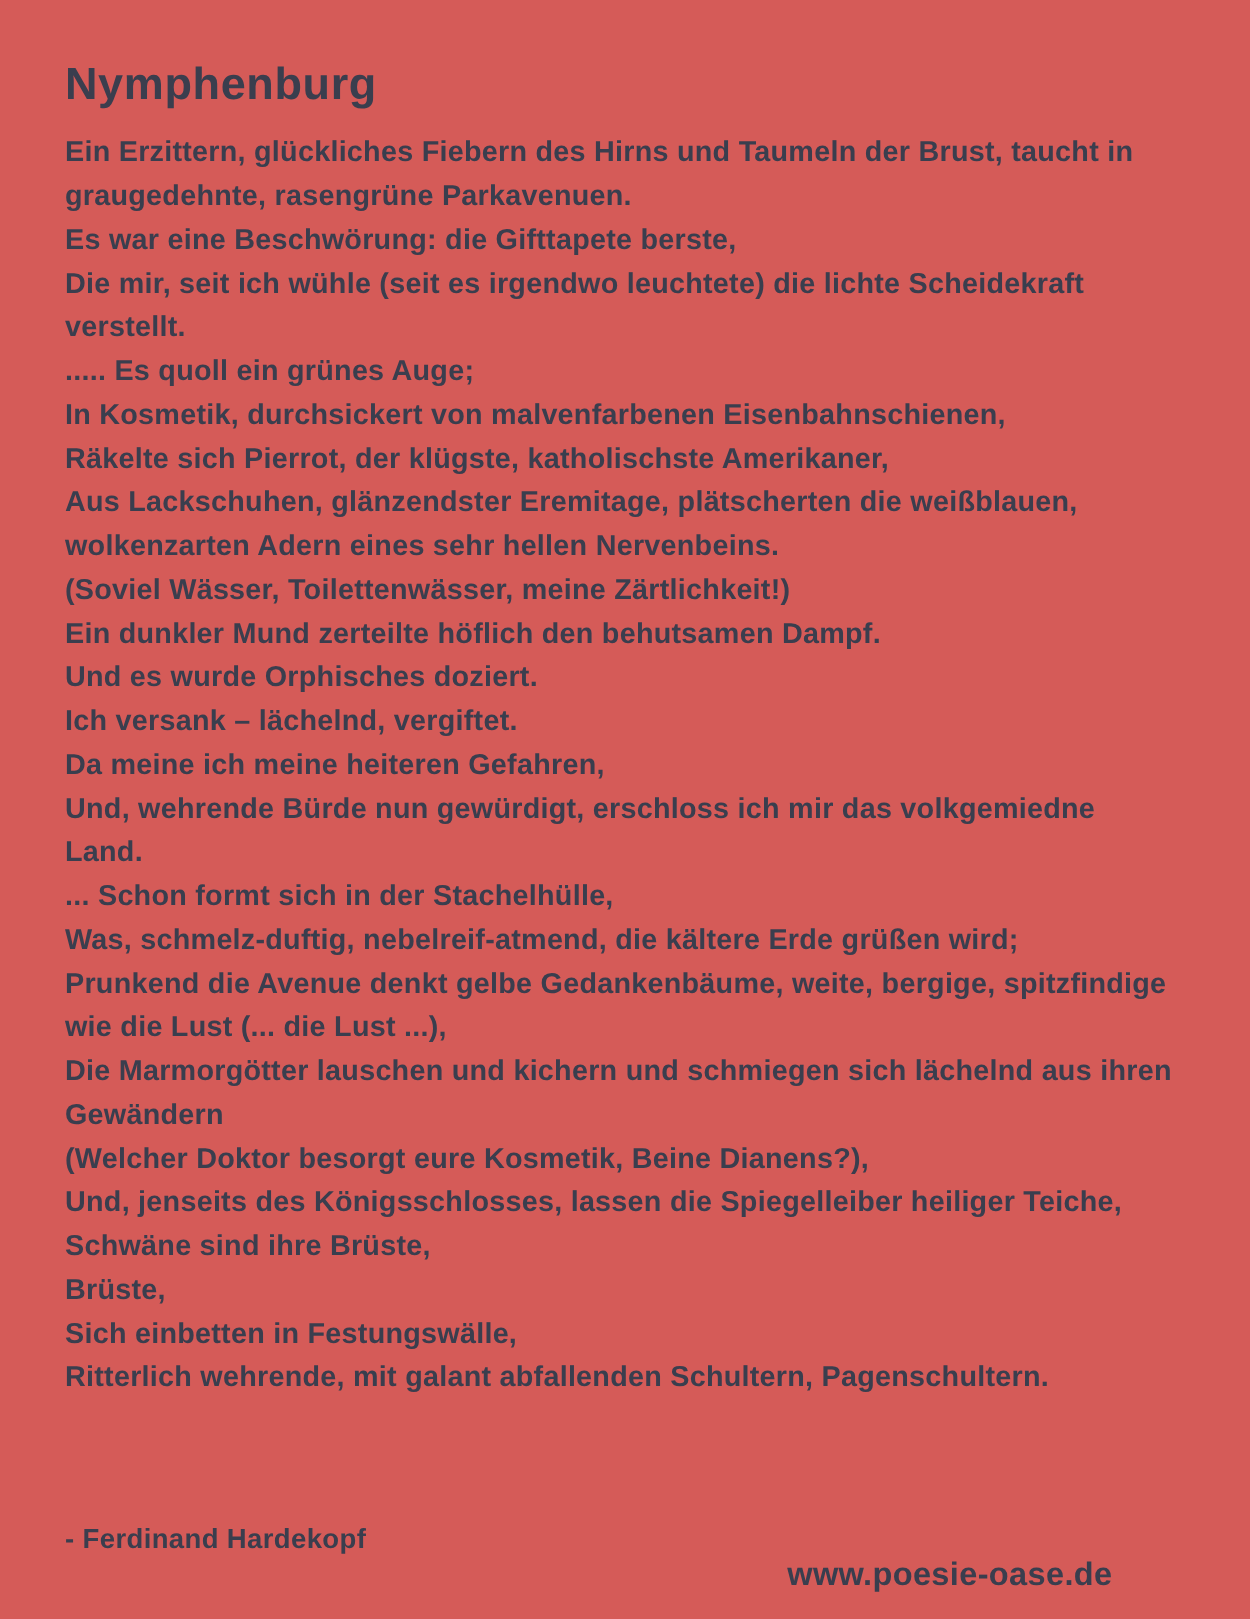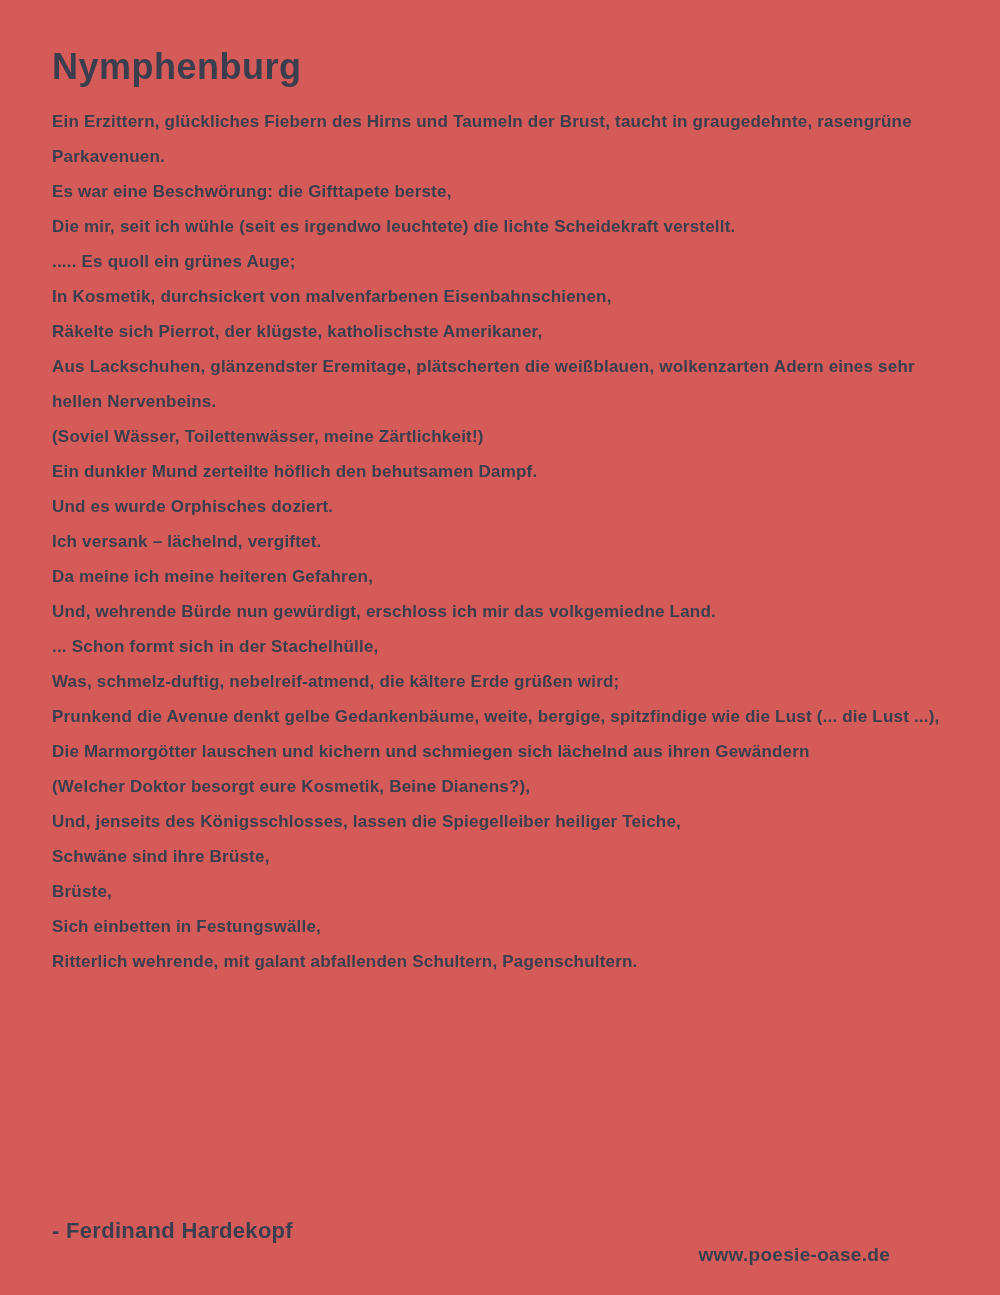--- a/index.html
+++ b/index.html
@@ -26,38 +26,38 @@
     font-size:36px;
     font-weight:700;
     letter-spacing:0.5px;
     line-height:46px;
     margin-bottom:14px;
   }
   .poem-body{
     max-width:892px;
   }
   .poem-line{
-    font-size:17px;
+    font-size:23px;
     font-weight:700;
     line-height:35px;
     letter-spacing:0.2px;
   }
   .poem-author{
     position:absolute;
     left:52px;
     top:1218px;
     font-size:22px;
     font-weight:700;
     letter-spacing:0.3px;
   }
   .watermark{
     position:absolute;
     right:110px;
     top:1244px;
-    font-size:19px;
+    font-size:26px;
     font-weight:700;
     letter-spacing:0.3px;
   }
 </style>
 </head>
 <body>
 
 <div class="page">
   <h1 class="poem-title">Nymphenburg</h1>
 

